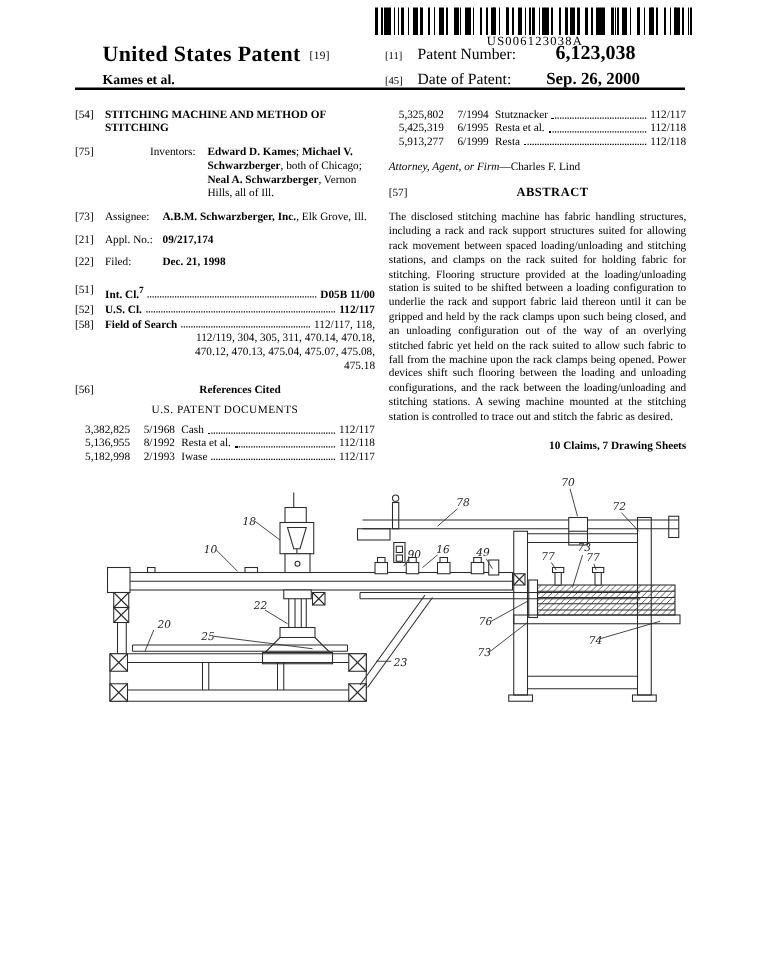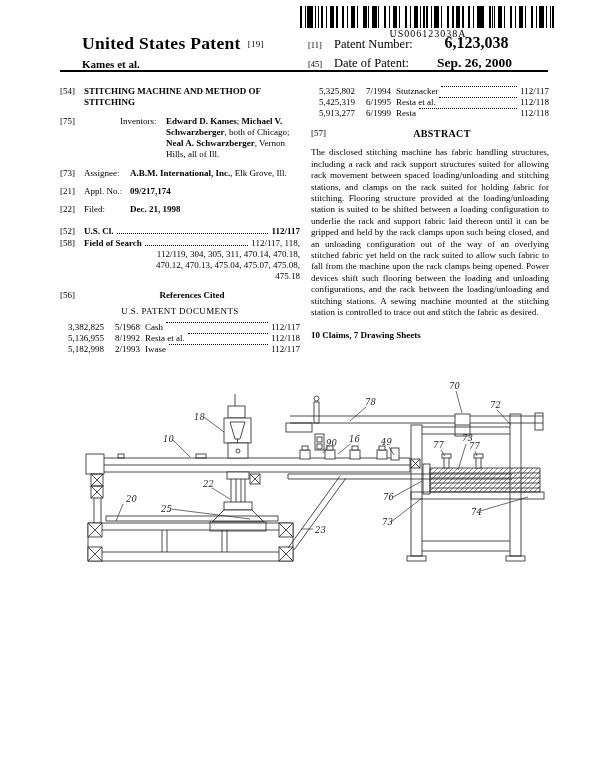--- a/index.html
+++ b/index.html
@@ -36,26 +36,26 @@
   .fbody{flex:1;}
   .lblw{width:46px;flex:none;}
   .bold{font-weight:bold;}
   .dotlead{flex:1;border-bottom:1px dotted #000;margin:0 3px 2px 3px;min-width:8px;}
   .flexline{display:flex;align-items:baseline;}
   .fos-lines{text-align:right;}
   .center{text-align:center;}
   .caps{letter-spacing:.4px;}
   .mb1{margin-bottom:1px;} .mb5{margin-bottom:5px;}
   .mb7{margin-bottom:7px;} .mb8{margin-bottom:8px;} .mb11{margin-bottom:11px;}
-  .ref{display:flex;align-items:flex-start;line-height:10.8px;}
+  .ref{display:flex;align-items:flex-end;line-height:10.8px;}
   .ref-no{width:44px;text-align:right;flex:none;}
   .ref-date{width:36px;text-align:right;flex:none;margin-right:5px;}
   .ref-cls{flex:none;}
   .abstract{text-align:justify;}
-  .claims{font-weight:bold;text-align:left;margin-top:12px;}
+  .claims{font-weight:bold;text-align:right;margin-top:12px;}
 
   
   .figure{position:absolute;left:78px;top:378px;width:478px;height:230px;}
   #fig-labels text{font-family:"DejaVu Serif",serif;font-size:8.5px;font-style:italic;fill:#222;stroke:none;}
 </style>
 </head>
 <body>
 
 <div class="page">
 
@@ -94,40 +94,48 @@
       <div class="fbody" style="display:flex;margin-left:36px;">
         <span class="lblw">Inventors:</span>
         <span style="flex:1;"><span style="font-weight: bold;">Edward D. Kames</span><span>; </span><span style="font-weight: bold;">Michael V. Schwarzberger</span><span>, both of Chicago; </span><span style="font-weight: bold;">Neal A. Schwarzberger</span><span>, Vernon Hills, all of Ill.</span></span>
       </div>
     </div>
 
     <div class="frow mb7">
       <span class="ftag">[73]</span>
       <div class="fbody" style="display:flex;">
         <span class="lblw">Assignee:</span>
-        <span style="flex:1;"><span style="font-weight: bold;">A.B.M. International, Inc.</span><span>, Elk Grove, Ill.</span></span>
+        <span style="flex:1;"><span style="font-weight: bold;">A.B.M. Schwarzberger, Inc.</span><span>, Elk Grove, Ill.</span></span>
       </div>
     </div>
 
     <div class="frow mb7">
       <span class="ftag">[21]</span>
       <div class="fbody" style="display:flex;">
         <span class="lblw">Appl. No.:</span>
         <span class="bold">09/217,174</span>
       </div>
     </div>
 
     <div class="frow mb11">
       <span class="ftag">[22]</span>
       <div class="fbody" style="display:flex;">
         <span class="lblw">Filed:</span>
         <span class="bold">Dec. 21, 1998</span>
       </div>
     </div>
 
+    <div class="frow mb1">
+      <span class="ftag">[51]</span>
+      <div class="fbody flexline">
+        <span class="bold"><span>Int. Cl.</span><sup>7</sup></span>
+        <span class="dotlead"></span>
+        <span class="bold">D05B 11/00</span>
+      </div>
+    </div>
 
     <div class="frow mb1">
       <span class="ftag">[52]</span>
       <div class="fbody flexline">
         <span class="bold">U.S. Cl.</span>
         <span class="dotlead"></span>
         <span class="bold">112/117</span>
       </div>
     </div>
 
@@ -195,20 +203,21 @@
     </div>
     <div class="ref">
       <span class="ref-no">5,913,277</span>
       <span class="ref-date">6/1999</span>
       <span>Resta</span>
       <span class="dotlead"></span>
       <span class="ref-cls">112/118</span>
     </div>
 
     <div style="margin-top:10px;line-height:11.5px;">
+      <div><span style="font-style: italic;">Attorney, Agent, or Firm</span><span>—Charles F. Lind</span></div>
     </div>
 
     <div class="frow" style="margin-top:9px;">
       <span class="ftag">[57]</span>
       <div class="fbody center bold caps" style="font-size:10px;">ABSTRACT</div>
     </div>
 
     <div class="abstract" style="margin-top:8px;line-height:11.4px;">The disclosed stitching machine has fabric handling structures, including a rack and rack support structures suited for allowing rack movement between spaced loading/unloading and stitching stations, and clamps on the rack suited for holding fabric for stitching. Flooring structure provided at the loading/unloading station is suited to be shifted between a loading configuration to underlie the rack and support fabric laid thereon until it can be gripped and held by the rack clamps upon such being closed, and an unloading configuration out of the way of an overlying stitched fabric yet held on the rack suited to allow such fabric to fall from the machine upon the rack clamps being opened. Power devices shift such flooring between the loading and unloading configurations, and the rack between the loading/unloading and stitching stations. A sewing machine mounted at the stitching station is controlled to trace out and stitch the fabric as desired.</div>
 
     <div class="claims">10 Claims, 7 Drawing Sheets</div>

